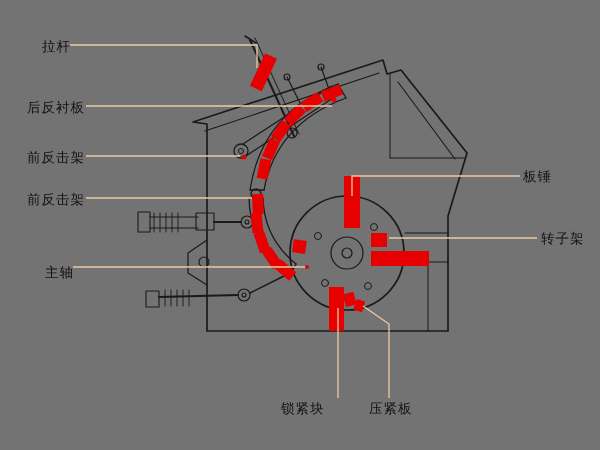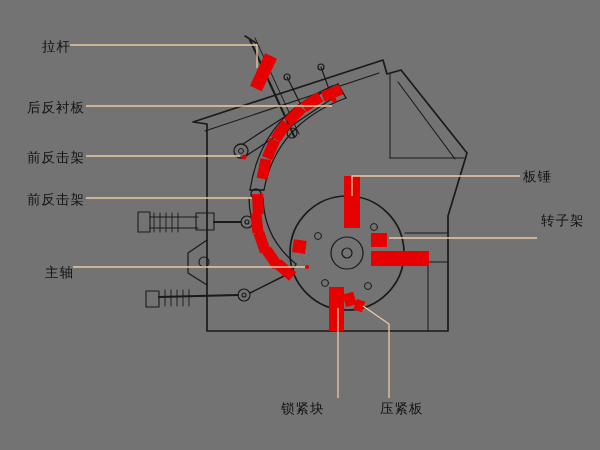--- a/index.html
+++ b/index.html
@@ -147,16 +147,16 @@
       <circle cx="307" cy="267" r="2"></circle>
     </g>
   </svg>
 
   <div class="label" style="left:42px;top:38px">拉杆</div>
   <div class="label" style="left:27px;top:99px">后反衬板</div>
   <div class="label" style="left:27px;top:149px">前反击架</div>
   <div class="label" style="left:27px;top:191px">前反击架</div>
   <div class="label" style="left:45px;top:264px">主轴</div>
   <div class="label" style="left:523px;top:168px">板锤</div>
-  <div class="label" style="left:541px;top:212px">转子架</div>
+  <div class="label" style="left:541px;top:230px">转子架</div>
   <div class="label" style="left:281px;top:400px">锁紧块</div>
-  <div class="label" style="left:380px;top:400px">压紧板</div>
+  <div class="label" style="left:369px;top:400px">压紧板</div>
 </div>
 
 </body></html>

